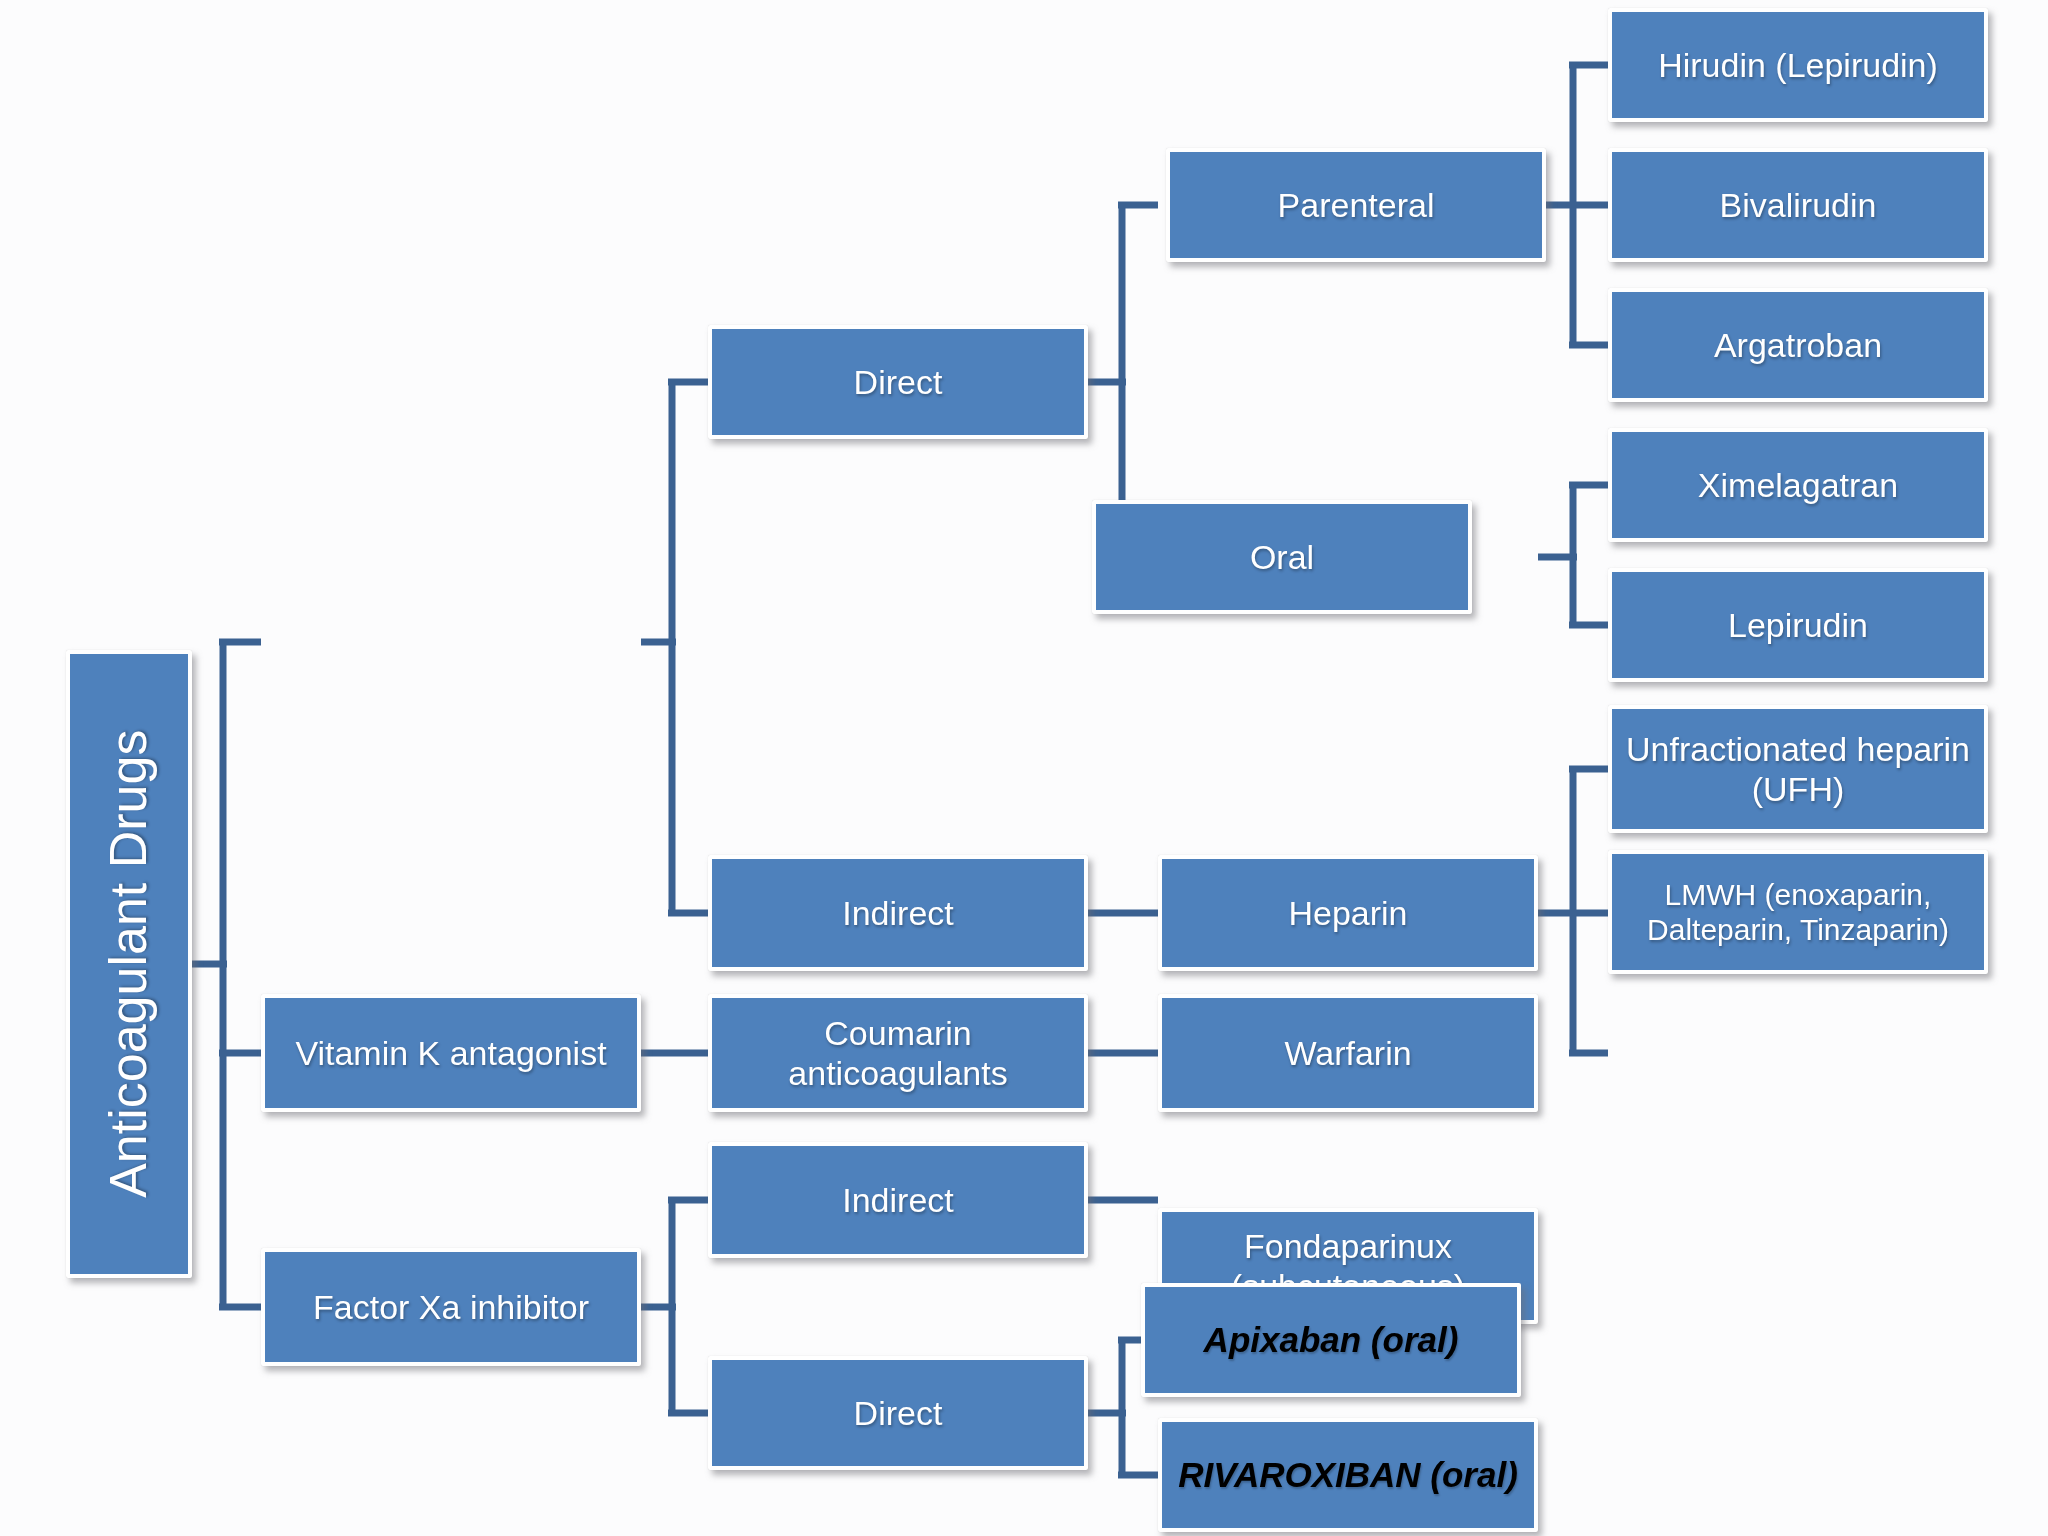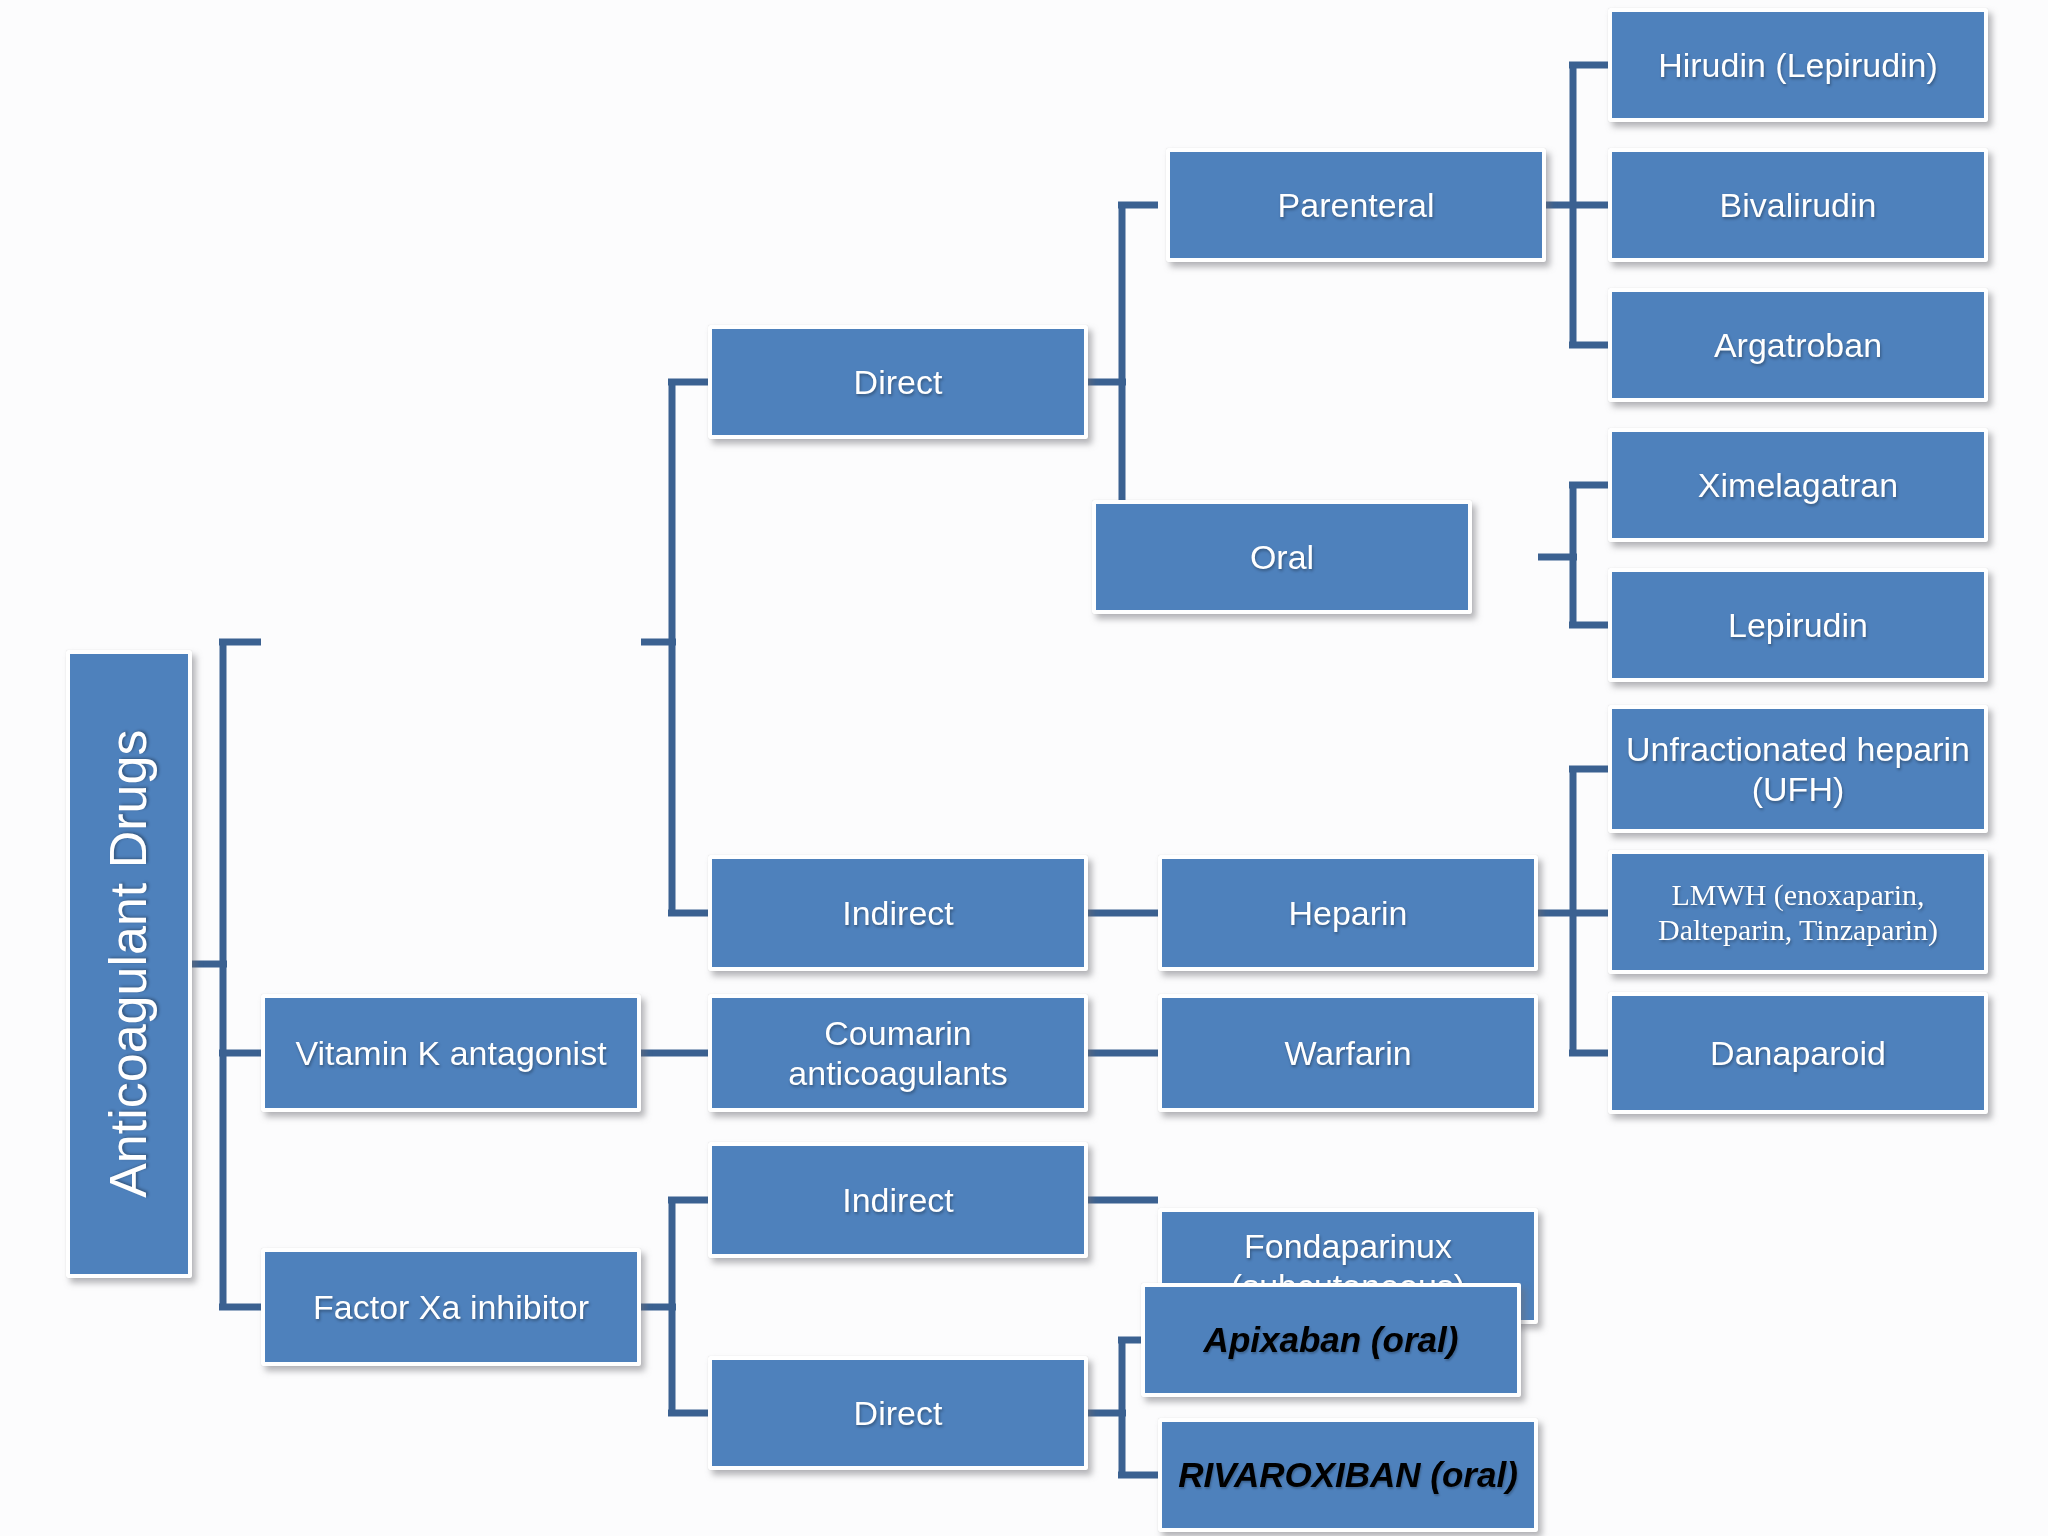--- a/index.html
+++ b/index.html
@@ -147,20 +147,17 @@
   </div>
   <div class="node" style="left:1608px; top:428px; width:380px; height:114px;">
     <span class="node-label">Ximelagatran</span>
   </div>
   <div class="node" style="left:1608px; top:568px; width:380px; height:114px;">
     <span class="node-label">Lepirudin</span>
   </div>
   <div class="node" style="left:1608px; top:705px; width:380px; height:128px;">
     <span class="node-label">Unfractionated heparin (UFH)</span>
   </div>
-  <div class="node small" style="left:1608px; top:850px; width:380px; height:124px;font-family:Liberation Serif, serif;">
+  <div class="node small" style="left:1608px; top:850px; width:380px; height:124px;">
     <span class="node-label">LMWH (enoxaparin, Dalteparin, Tinzaparin)</span>
-  </div>
-  <div class="node" style="left:1608px; top:992px; width:380px; height:122px;">
-    <span class="node-label">Danaparoid</span>
   </div>
 
 </div>
 
 </body></html>

